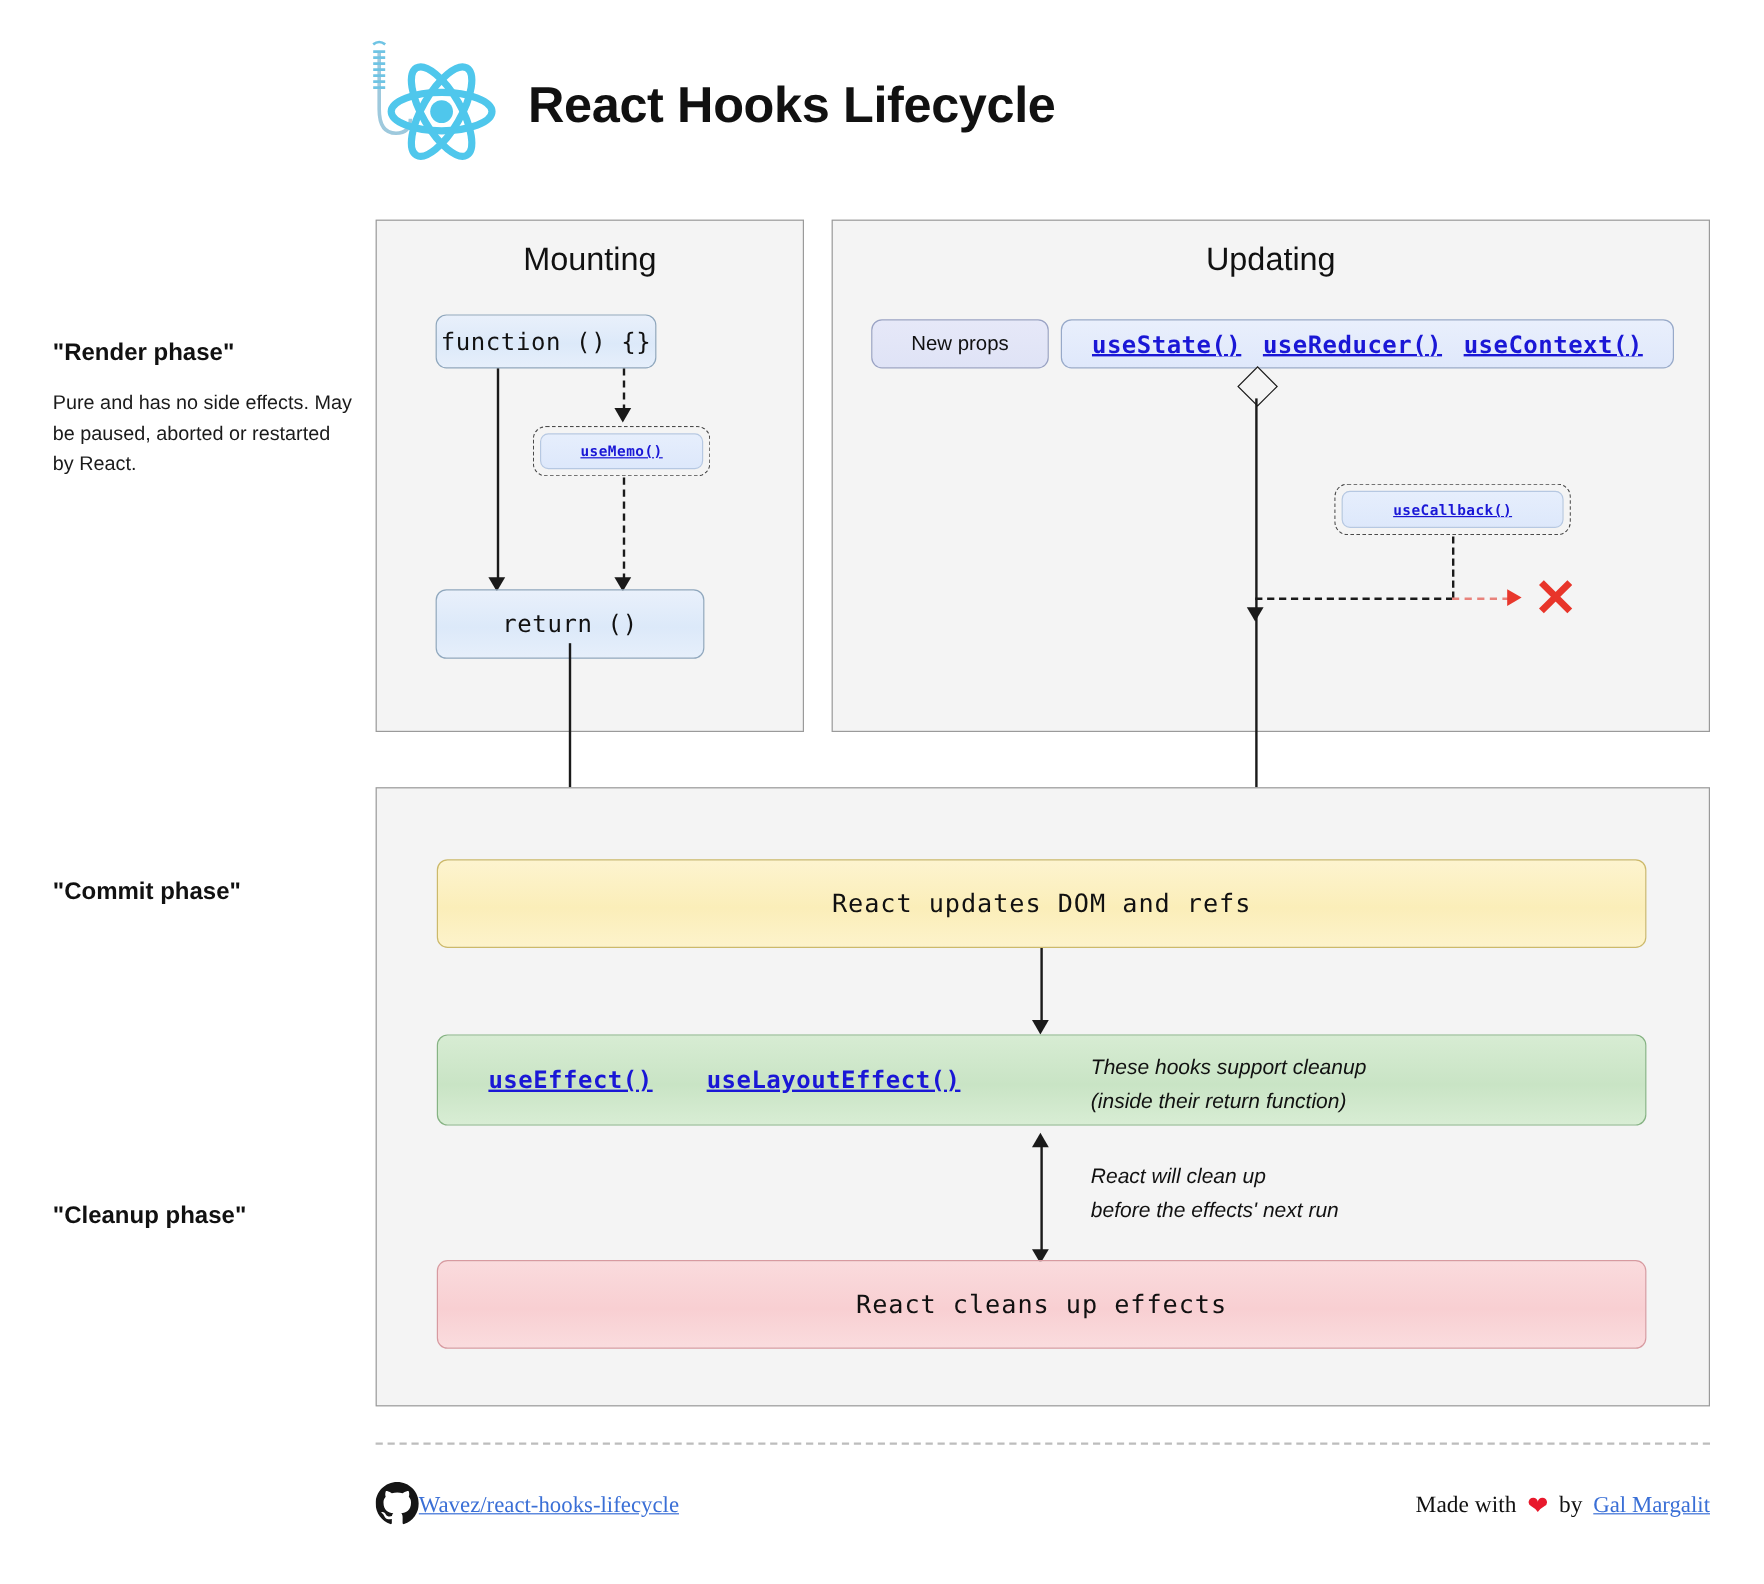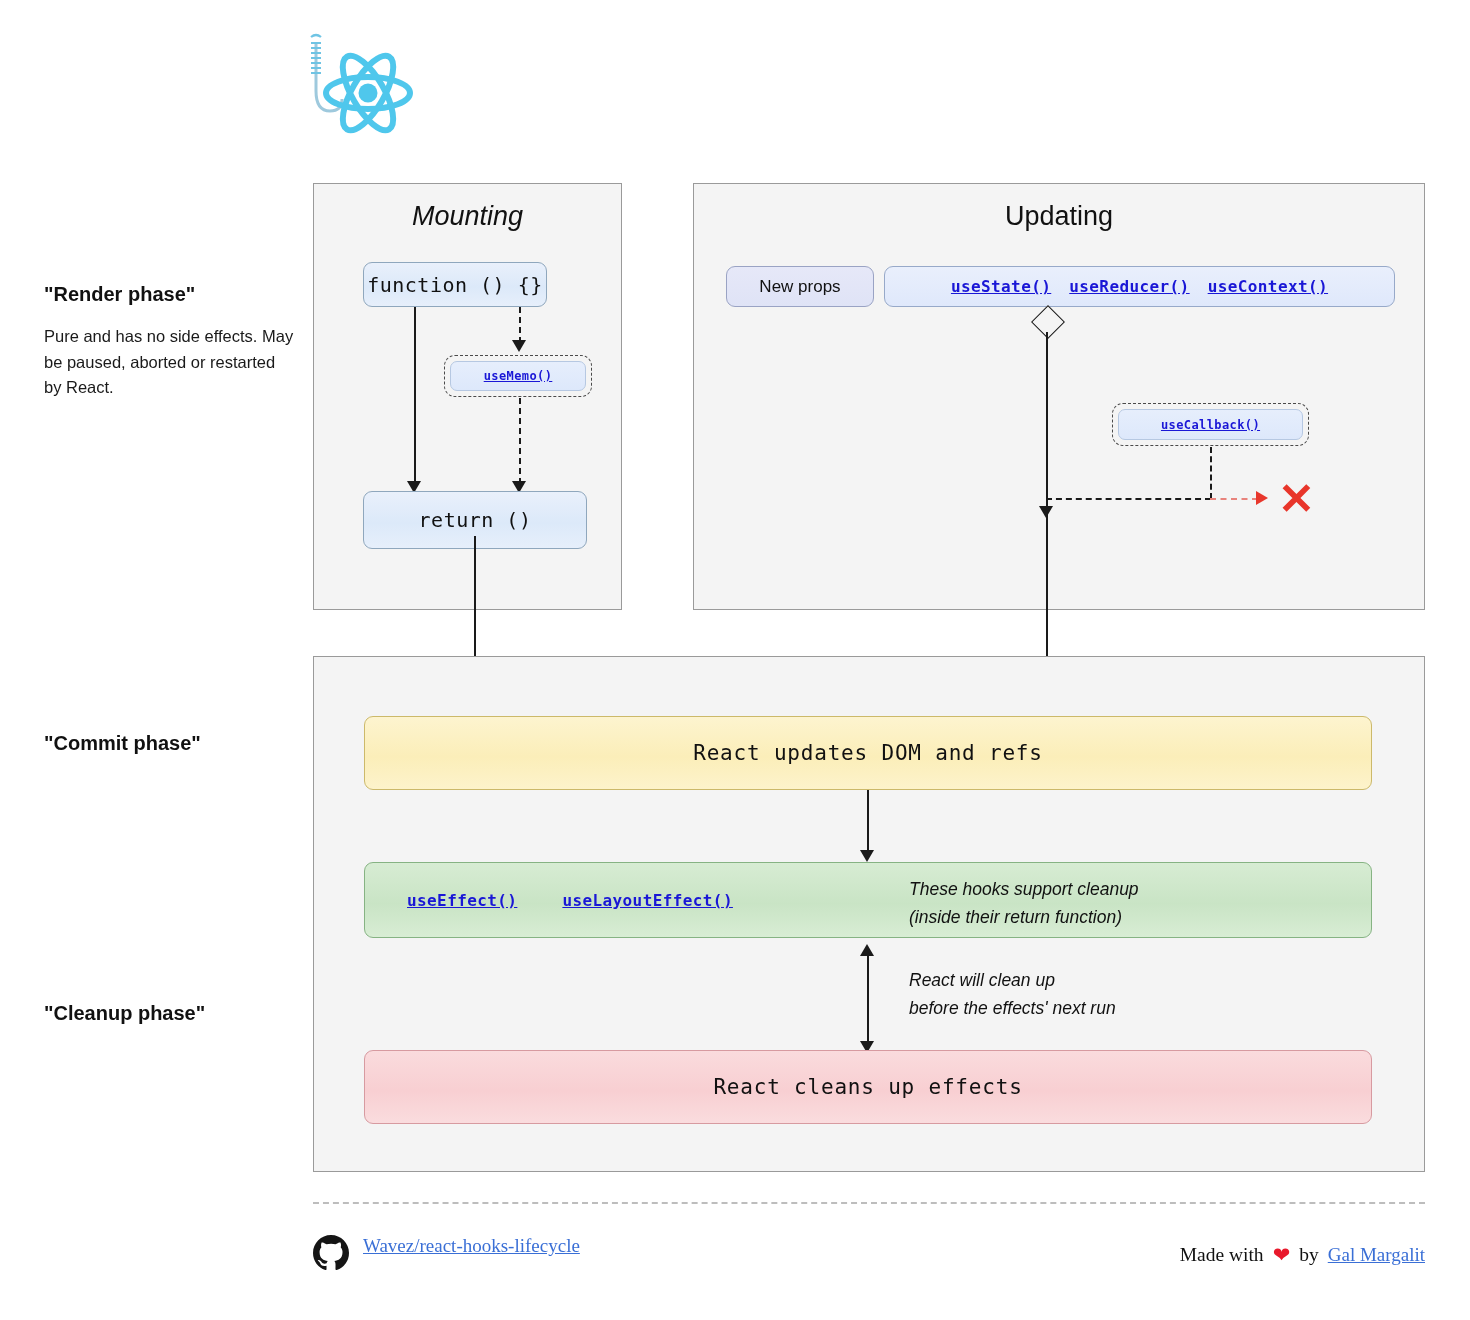--- a/index.html
+++ b/index.html
@@ -61,21 +61,21 @@
   #phase-commit { top: 732px; }
   #phase-cleanup { top: 1002px; }
 
   
   .panel {
     position: absolute;
     background: #f4f4f4;
     border: 1.5px solid #9a9a9a;
     box-sizing: border-box;
   }
-  #panel-mounting { left: 313px; top: 183px; width: 309px; height: 427px; font-style: italic; }
+  #panel-mounting { left: 313px; top: 183px; width: 357px; height: 427px; }
   #panel-updating { left: 693px; top: 183px; width: 732px; height: 427px; }
   #panel-commit   { left: 313px; top: 656px; width: 1112px; height: 516px; }
 
   .panel-heading {
     position: absolute;
     top: 17px;
     left: 0;
     right: 0;
     text-align: center;
     font-size: 27px;
@@ -149,21 +149,21 @@
     border: 1px solid #b6c8e2;
     display: flex;
     align-items: center;
     justify-content: center;
   }
 
   
   .hook-link {
     font-family: "DejaVu Sans Mono", "Liberation Mono", monospace;
     font-weight: bold;
-    font-size: 16px;
+    font-size: 20px;
     color: #1a17d6;
     text-decoration: underline;
     letter-spacing: 0.4px;
     white-space: nowrap;
     cursor: pointer;
   }
   .hook-link.sm { font-size: 12px; }
 
   
   .vline {
@@ -240,21 +240,21 @@
   #footer {
     position: absolute;
     left: 313px;
     top: 1228px;
     width: 1112px;
     height: 54px;
     display: flex;
     align-items: center;
     justify-content: space-between;
   }
-  #footer-left { display: flex; align-items: flex-start; gap: 14px; }
+  #footer-left { display: flex; align-items: center; }
   .footer-link {
     font-family: "Liberation Serif", serif;
     font-size: 19px;
     color: #3a6fd6;
     text-decoration: underline;
     cursor: pointer;
     white-space: nowrap;
   }
   #footer-right {
     display: flex;
@@ -282,20 +282,21 @@
       </g>
 
       <g transform="translate(68,62)">
         <ellipse rx="42" ry="16" fill="none" stroke="#4FC7EC" stroke-width="6"></ellipse>
         <ellipse rx="42" ry="16" fill="none" stroke="#4FC7EC" stroke-width="6" transform="rotate(60)"></ellipse>
         <ellipse rx="42" ry="16" fill="none" stroke="#4FC7EC" stroke-width="6" transform="rotate(120)"></ellipse>
         <circle r="9.5" fill="#4FC7EC"></circle>
       </g>
     </svg>
   </div>
+  <div id="page-title">React Hooks Lifecycle</div>
 </div>
 
 <div class="phase-block" id="phase-render">
   <div class="phase-title">"Render phase"</div>
   <div class="phase-desc">Pure and has no side effects. May be paused, aborted or restarted by React.</div>
 </div>
 <div class="phase-block" id="phase-commit">
   <div class="phase-title">"Commit phase"</div>
 </div>
 <div class="phase-block" id="phase-cleanup">

